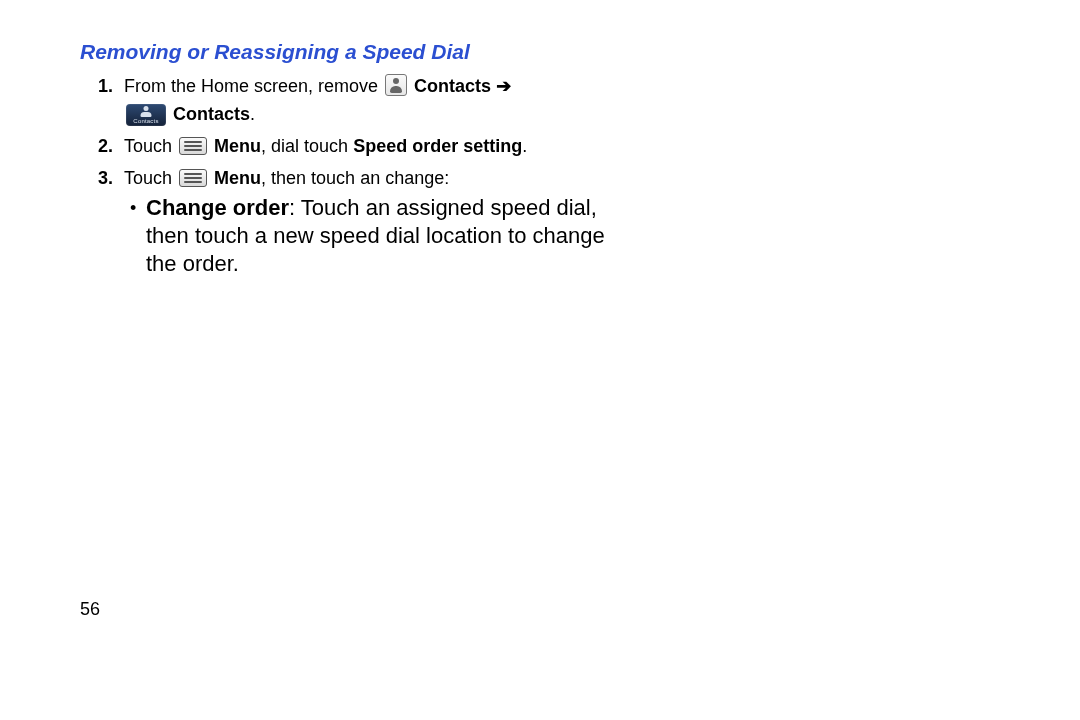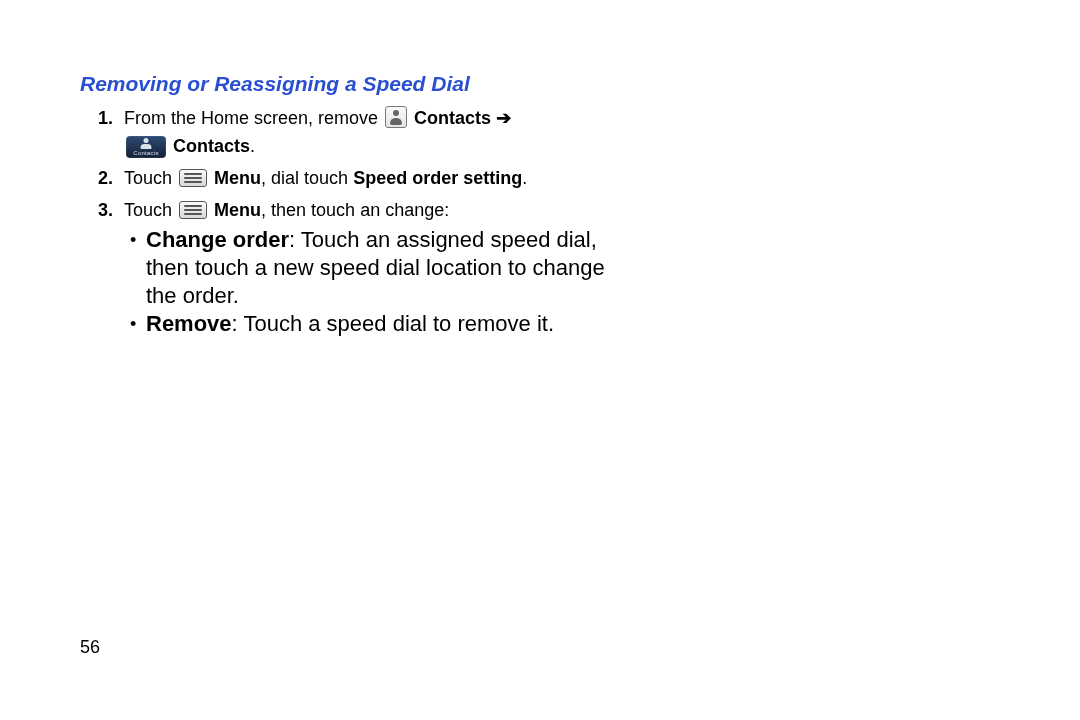--- a/index.html
+++ b/index.html
@@ -10,21 +10,20 @@
     background: #ffffff;
     font-family: Arial, Helvetica, sans-serif;
     color: #000;
   }
   .page {
     position: relative;
     width: 1080px;
     height: 660px;
     box-sizing: border-box;
     padding: 40px 60px 30px 80px;
-    margin-top: 32px;
   }
   .heading {
     font-family: Arial, Helvetica, sans-serif;
     font-weight: 700;
     font-style: italic;
     font-size: 21px;
     color: #2b4fd1;
     margin: 0 0 8px 0;
   }
   ol.steps {
@@ -140,21 +139,21 @@
   }
   ul.bullets > li::before{
     content:"•";
     position:absolute; left:0; top:0;
     font-size:18px;
   }
 
   .page-number{
     position:absolute;
     left:80px;
-    bottom:34px;
+    bottom:40px;
     font-size:18px;
   }
 </style>
 </head>
 <body>
 
 <div class="page">
 
   <h2 class="heading">Removing or Reassigning a Speed Dial</h2>
 
@@ -181,22 +180,19 @@
     <li>
       <span class="num">3.</span>
       <span>Touch </span>
       <span class="icon icon-menu"></span>
       <span class="bold">Menu</span><span>, then touch an change:</span>
 
       <ul class="bullets">
         <li>
           <span class="bold">Change order</span><span>: Touch an assigned speed dial, then touch a new speed dial location to change the order.</span>
         </li>
-        <li>
-          <span class="bold">Remove</span><span>: Touch a speed dial to remove it.</span>
-        </li>
       </ul>
     </li>
 
   </ol>
 
   <div class="page-number">56</div>
 </div>
 
 </body></html>

